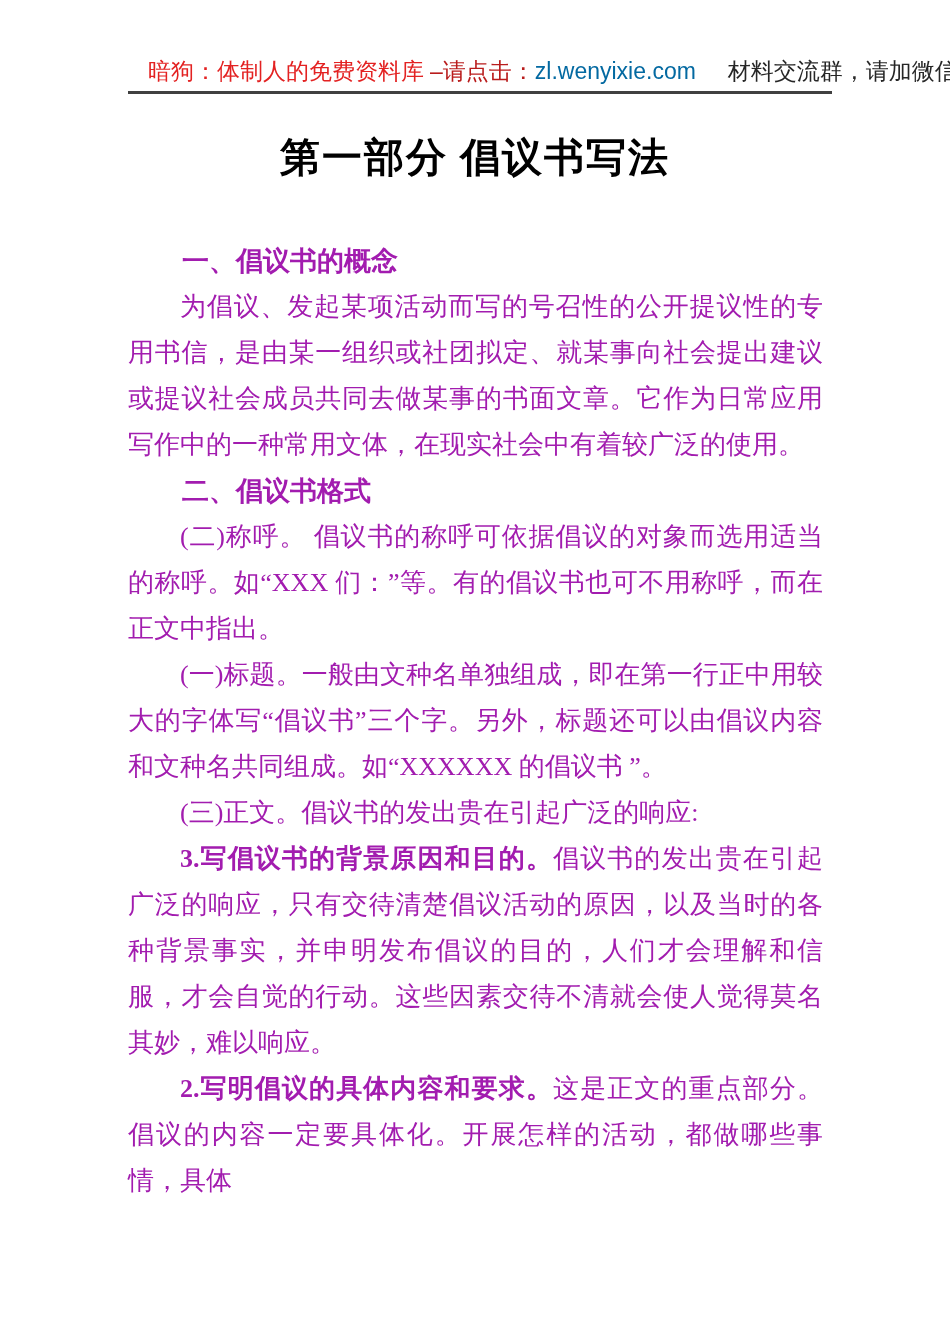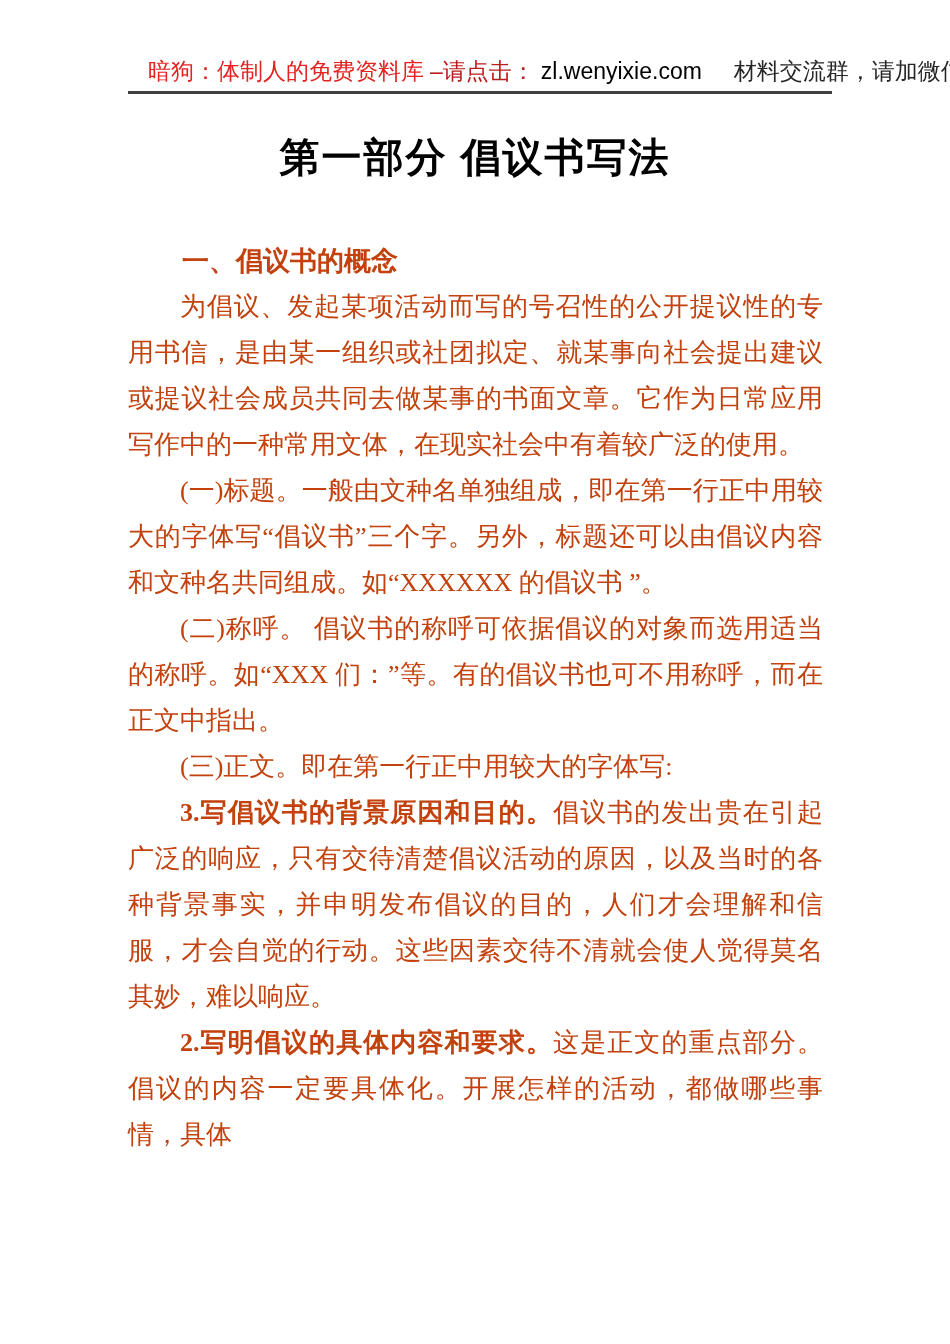--- a/index.html
+++ b/index.html
@@ -12,34 +12,34 @@
   }
   
   .hdr{position:absolute;left:128px;top:56px;width:704px;}
   .hdr-line{
     font-family:"Liberation Sans","DejaVu Sans",sans-serif;
     font-size:23px;line-height:30px;color:#262626;
     white-space:nowrap;padding-left:20px;
   }
   .brand{color:#e32222;margin-right:6px;}
   .prompt{color:#b91c1c;}
-  .link{color:#000000;text-decoration:none;margin-left:6px;cursor:pointer;}
+  .link{color:#0369a1;text-decoration:none;cursor:pointer;}
   .note{color:#262626;margin-left:32px;}
   .rule{height:3px;background:#404040;margin-top:5px;}
   
   h1.doc-title{
     position:absolute;top:130px;left:0;width:100%;
     margin:0;text-align:center;
-    font-family:Liberation Sans, sans-serif;
+    font-family:Liberation Serif, serif;
     font-weight:bold;font-size:40px;letter-spacing:2px;color:#000;
   }
   
   .content{
     position:absolute;top:238px;left:128px;width:695px;
-    font-size:26px;line-height:46px;color:#c2410c;
+    font-size:26px;line-height:46px;color:#a21caf;
     text-align:justify;text-justify:inter-character;
   }
   .content p{margin:0;text-indent:2em;}
   .content p.heading{
     font-family:"Liberation Sans","DejaVu Sans",sans-serif;
     font-weight:bold;font-size:27px;text-align:left;
   }
   .lead{font-weight:bold;}
 </style>
 </head>
@@ -52,20 +52,21 @@
       <span class="brand">暗狗：体制人的免费资料库</span><span class="prompt">–请点击：</span><a class="link">zl.wenyixie.com</a><span class="note">材料交流群，请加微信 tizhisiri</span>
     </div>
     <div class="rule"></div>
   </header>
 
   <h1 class="doc-title">第一部分 倡议书写法</h1>
 
   <main class="content">
       <p class="heading">一、倡议书的概念</p>
       <p class="body">为倡议、发起某项活动而写的号召性的公开提议性的专用书信，是由某一组织或社团拟定、就某事向社会提出建议或提议社会成员共同去做某事的书面文章。它作为日常应用写作中的一种常用文体，在现实社会中有着较广泛的使用。</p>
+      <p class="heading">二、倡议书格式</p>
+      <p class="body">(二)称呼。 倡议书的称呼可依据倡议的对象而选用适当的称呼。如“XXX 们：”等。有的倡议书也可不用称呼，而在正文中指出。</p>
       <p class="body">(一)标题。一般由文种名单独组成，即在第一行正中用较大的字体写“倡议书”三个字。另外，标题还可以由倡议内容和文种名共同组成。如“XXXXXX 的倡议书 ”。</p>
-      <p class="body">(二)称呼。 倡议书的称呼可依据倡议的对象而选用适当的称呼。如“XXX 们：”等。有的倡议书也可不用称呼，而在正文中指出。</p>
-      <p class="body">(三)正文。即在第一行正中用较大的字体写:</p>
+      <p class="body">(三)正文。倡议书的发出贵在引起广泛的响应:</p>
       <p class="body"><b class="lead">3.写倡议书的背景原因和目的。</b>倡议书的发出贵在引起广泛的响应，只有交待清楚倡议活动的原因，以及当时的各种背景事实，并申明发布倡议的目的，人们才会理解和信服，才会自觉的行动。这些因素交待不清就会使人觉得莫名其妙，难以响应。</p>
       <p class="body"><b class="lead">2.写明倡议的具体内容和要求。</b>这是正文的重点部分。倡议的内容一定要具体化。开展怎样的活动，都做哪些事情，具体</p>
     </main>
 
 </div>
 
 </body></html>

